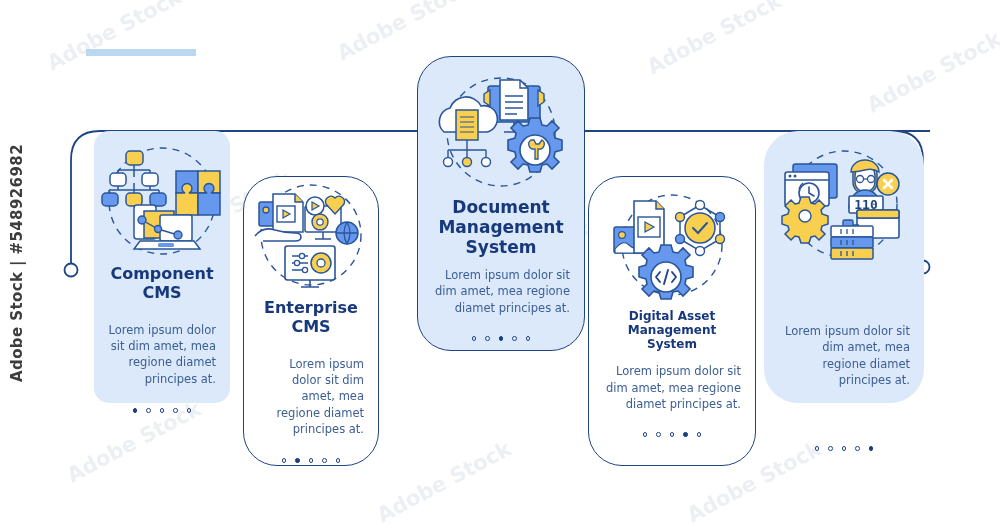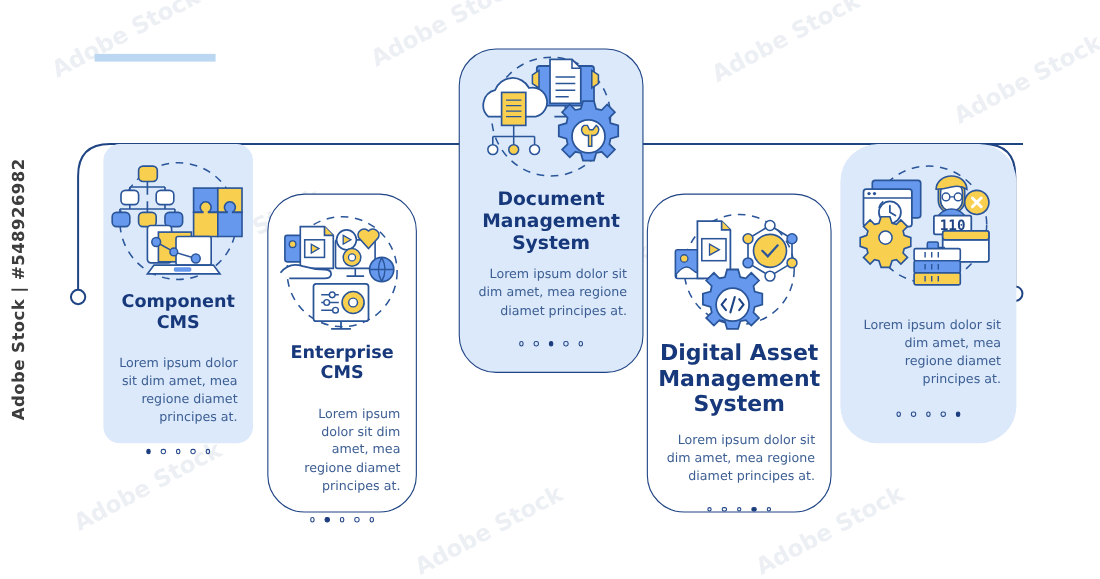--- a/index.html
+++ b/index.html
@@ -198,21 +198,21 @@
     <div class="card-body" style="margin-top:19px;">Lorem ipsum dolor sit dim amet, mea regione diamet principes at.</div>
     <div class="dots" style="margin-top:21px;">
       <span class="dot on"></span>
       <span class="dot"></span>
       <span class="dot"></span>
       <span class="dot"></span>
       <span class="dot"></span>
     </div>
   </div>
 
-  <div class="card outline" style="left:243px; top:176px; width:136px; height:290px; padding-top:12px;">
+  <div class="card outline" style="left:243px; top:176px; width:136px; height:290px; padding-top:0;">
     <div class="card-art" style="height:118px;">
       <svg width="128" height="112" viewBox="0 0 128 112">
         <circle cx="64" cy="55" r="50" fill="none" stroke="#2a5599" stroke-width="1.4" stroke-dasharray="7 6"></circle>
 
         <rect x="12" y="22" width="20" height="24" rx="2" fill="#6699ee" stroke="#2a5599" stroke-width="1.5"></rect>
         <circle cx="19" cy="30" r="3" fill="#f9cf4f" stroke="#2a5599" stroke-width="1.3"></circle>
         <path d="M26,14 h22 l8,8 v30 h-30 z" fill="#ffffff" stroke="#2a5599" stroke-width="1.5"></path>
         <path d="M48,14 v8 h8" fill="#f9cf4f" stroke="#2a5599" stroke-width="1.5"></path>
         <rect x="30" y="26" width="18" height="16" fill="#ffffff" stroke="#2a5599" stroke-width="1.4"></rect>
         <path d="M36,30 l7,4 l-7,4 z" fill="#f9cf4f" stroke="#2a5599" stroke-width="1.2"></path>
@@ -246,21 +246,21 @@
     <div class="card-body" style="margin-top:19px;">Lorem ipsum dolor sit dim amet, mea regione diamet principes at.</div>
     <div class="dots" style="margin-top:21px;">
       <span class="dot"></span>
       <span class="dot on"></span>
       <span class="dot"></span>
       <span class="dot"></span>
       <span class="dot"></span>
     </div>
   </div>
 
-  <div class="card both" style="left:417px; top:44px; width:168px; height:295px; ">
+  <div class="card both" style="left:417px; top:56px; width:168px; height:295px; padding-top:14px;">
     <div class="card-art" style="height:124px;">
       <svg width="150" height="118" viewBox="0 0 150 118">
         <circle cx="75" cy="58" r="54" fill="none" stroke="#2a5599" stroke-width="1.4" stroke-dasharray="7 6"></circle>
 
         <rect x="62" y="12" width="52" height="36" rx="2.5" fill="#6699ee" stroke="#2a5599" stroke-width="1.6"></rect>
         <path d="M88,48 v10 M78,58 h20" stroke="#2a5599" stroke-width="1.6" fill="none"></path>
         <path d="M58,20 l6,-4 v16 l-6,-4 z" fill="#f9cf4f" stroke="#2a5599" stroke-width="1.4"></path>
         <path d="M118,20 l-6,-4 v16 l6,-4 z" fill="#f9cf4f" stroke="#2a5599" stroke-width="1.4"></path>
         <path d="M74,6 h20 l8,8 v32 h-28 z" fill="#ffffff" stroke="#2a5599" stroke-width="1.6"></path>
         <path d="M94,6 v8 h8" fill="none" stroke="#2a5599" stroke-width="1.4"></path>
@@ -316,36 +316,36 @@
         <circle cx="118" cy="26" r="4.5" fill="#6699ee" stroke="#2a5599" stroke-width="1.4"></circle>
         <circle cx="78" cy="48" r="4.5" fill="#6699ee" stroke="#2a5599" stroke-width="1.4"></circle>
         <circle cx="118" cy="48" r="4.5" fill="#f9cf4f" stroke="#2a5599" stroke-width="1.4"></circle>
         <circle cx="98" cy="60" r="4.5" fill="#ffffff" stroke="#2a5599" stroke-width="1.4"></circle>
 
         <path d="M52,62 l5,-1 l2,-7 l10,0 l2,7 l5,1 l5,-5 l7,7 l-5,5 l1,5 l7,2 l0,10 l-7,2 l-1,5 l5,5 l-7,7 l-5,-5 l-5,1 l-2,7 l-10,0 l-2,-7 l-5,-1 l-5,5 l-7,-7 l5,-5 l-1,-5 l-7,-2 l0,-10 l7,-2 l1,-5 l-5,-5 l7,-7 z" fill="#6699ee" stroke="#2a5599" stroke-width="1.6"></path>
         <circle cx="64" cy="86" r="15" fill="#ffffff" stroke="#2a5599" stroke-width="1.6"></circle>
         <path d="M58,81 l-4,5 l4,5 M70,81 l4,5 l-4,5 M66,79 l-4,14" fill="none" stroke="#1f4484" stroke-width="1.9" stroke-linecap="round" stroke-linejoin="round"></path>
       </svg>
     </div>
-    <div class="card-title" style="font-size:20px; margin-top:4px;">
+    <div class="card-title" style="font-size:12px; margin-top:4px;">
       <div>Digital Asset</div>
       <div>Management</div>
       <div>System</div>
     </div>
     <div class="card-body" style="margin-top:12px;">Lorem ipsum dolor sit dim amet, mea regione diamet principes at.</div>
     <div class="dots" style="margin-top:20px;">
       <span class="dot"></span>
       <span class="dot"></span>
       <span class="dot"></span>
       <span class="dot on"></span>
       <span class="dot"></span>
     </div>
   </div>
 
-  <div class="card filled" style="left:764px; top:131px; width:160px; height:272px; padding-top:12px;">
+  <div class="card filled" style="left:764px; top:131px; width:160px; height:272px; padding-top:12px;gap:36px;">
     <div class="card-art" style="height:124px;">
       <svg width="146" height="118" viewBox="0 0 146 118">
         <circle cx="73" cy="58" r="53" fill="none" stroke="#2a5599" stroke-width="1.4" stroke-dasharray="7 6"></circle>
 
         <rect x="22" y="18" width="44" height="34" rx="2.5" fill="#6699ee" stroke="#2a5599" stroke-width="1.5"></rect>
         <rect x="14" y="26" width="44" height="34" rx="2.5" fill="#ffffff" stroke="#2a5599" stroke-width="1.6"></rect>
         <path d="M14,34 h44" stroke="#2a5599" stroke-width="1.4" fill="none"></path>
         <circle cx="19" cy="30" r="1.5" fill="#2a5599"></circle>
         <circle cx="24" cy="30" r="1.5" fill="#2a5599"></circle>
         <circle cx="38" cy="47" r="10" fill="#ffffff" stroke="#2a5599" stroke-width="1.6"></circle>

